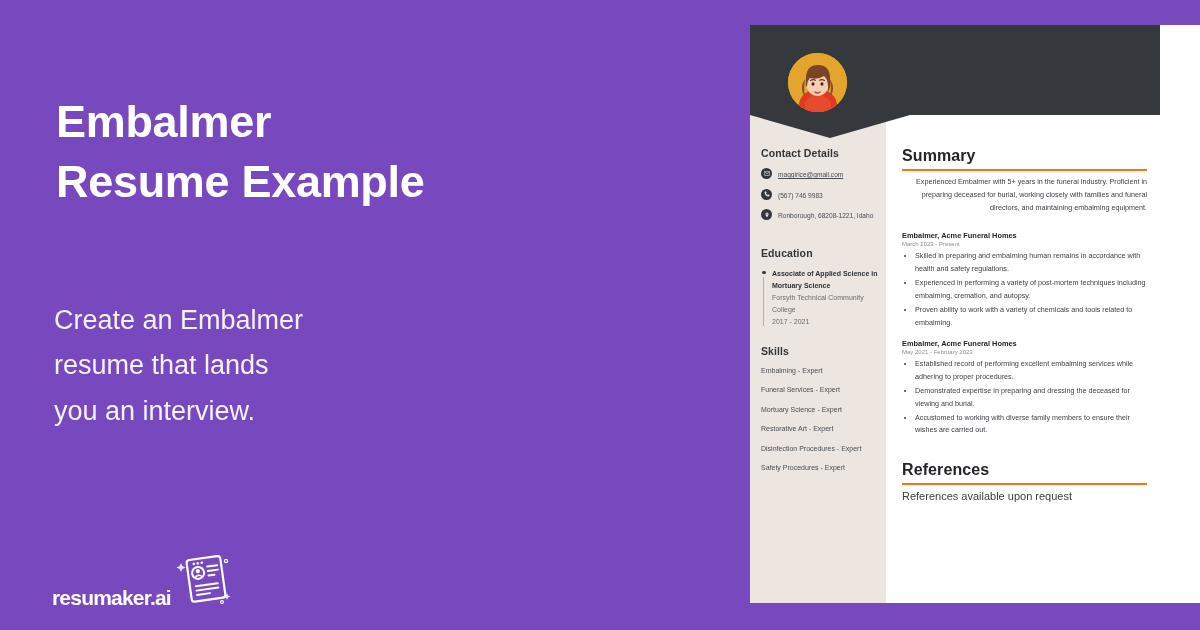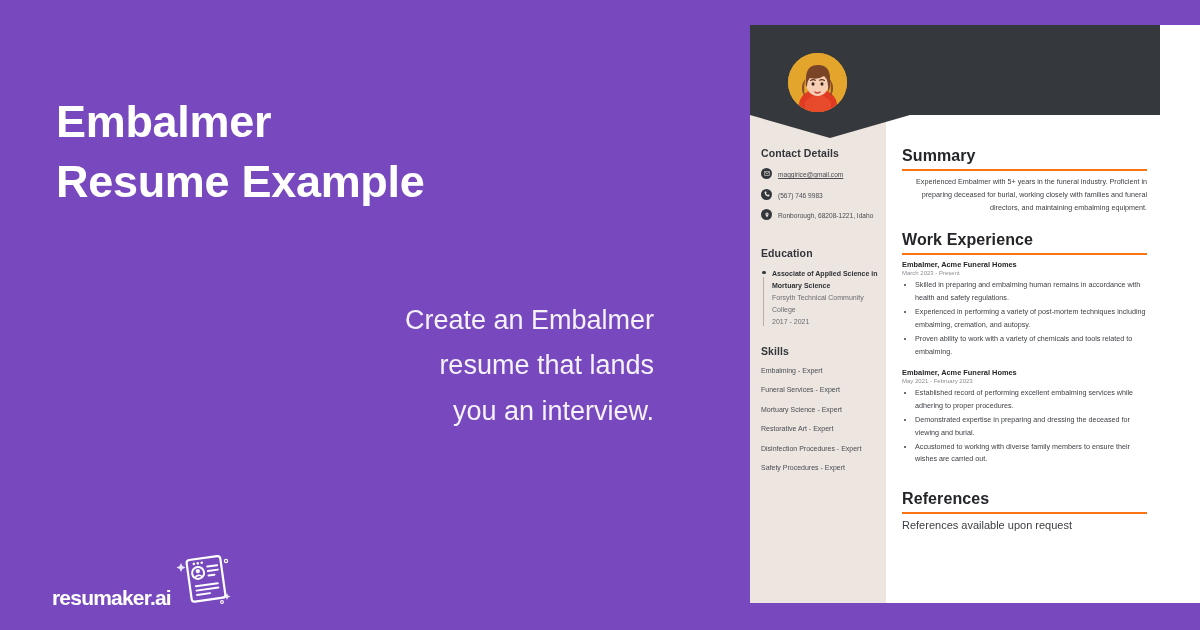--- a/index.html
+++ b/index.html
@@ -38,21 +38,20 @@
   .promo-sub {
     position: absolute;
     left: 54px;
     top: 298px;
     width: 600px;
     color: #f6f2fb;
     font-size: 27px;
     font-weight: normal;
     line-height: 1.68;
     white-space: pre-line;
-    text-align: right;
   }
 
   
   .logo {
     position: absolute;
     left: 52px;
     top: 552px;
     display: flex;
     align-items: flex-end;
   }
@@ -403,21 +402,20 @@
     <div class="skill-item">Safety Procedures - Expert</div>
   </div>
 
   <div class="main-body">
 
     <div class="main-h">Summary</div>
     <p class="summary-text">Experienced Embalmer with 5+ years in the funeral industry. Proficient in preparing deceased for burial, working closely with families and funeral directors, and maintaining embalming equipment.</p>
 
     <div class="blk-gap-lg"></div>
 
-    <div class="main-h">Work Experience</div>
 
     <div class="job">
       <p class="job-title">Embalmer, Acme Funeral Homes</p>
       <p class="job-dates">March 2023 - Present</p>
       <ul class="job-bullets">
         <li>Skilled in preparing and embalming human remains in accordance with health and safety regulations.</li>
         <li>Experienced in performing a variety of post-mortem techniques including embalming, cremation, and autopsy.</li>
         <li>Proven ability to work with a variety of chemicals and tools related to embalming.</li>
       </ul>
     </div>

